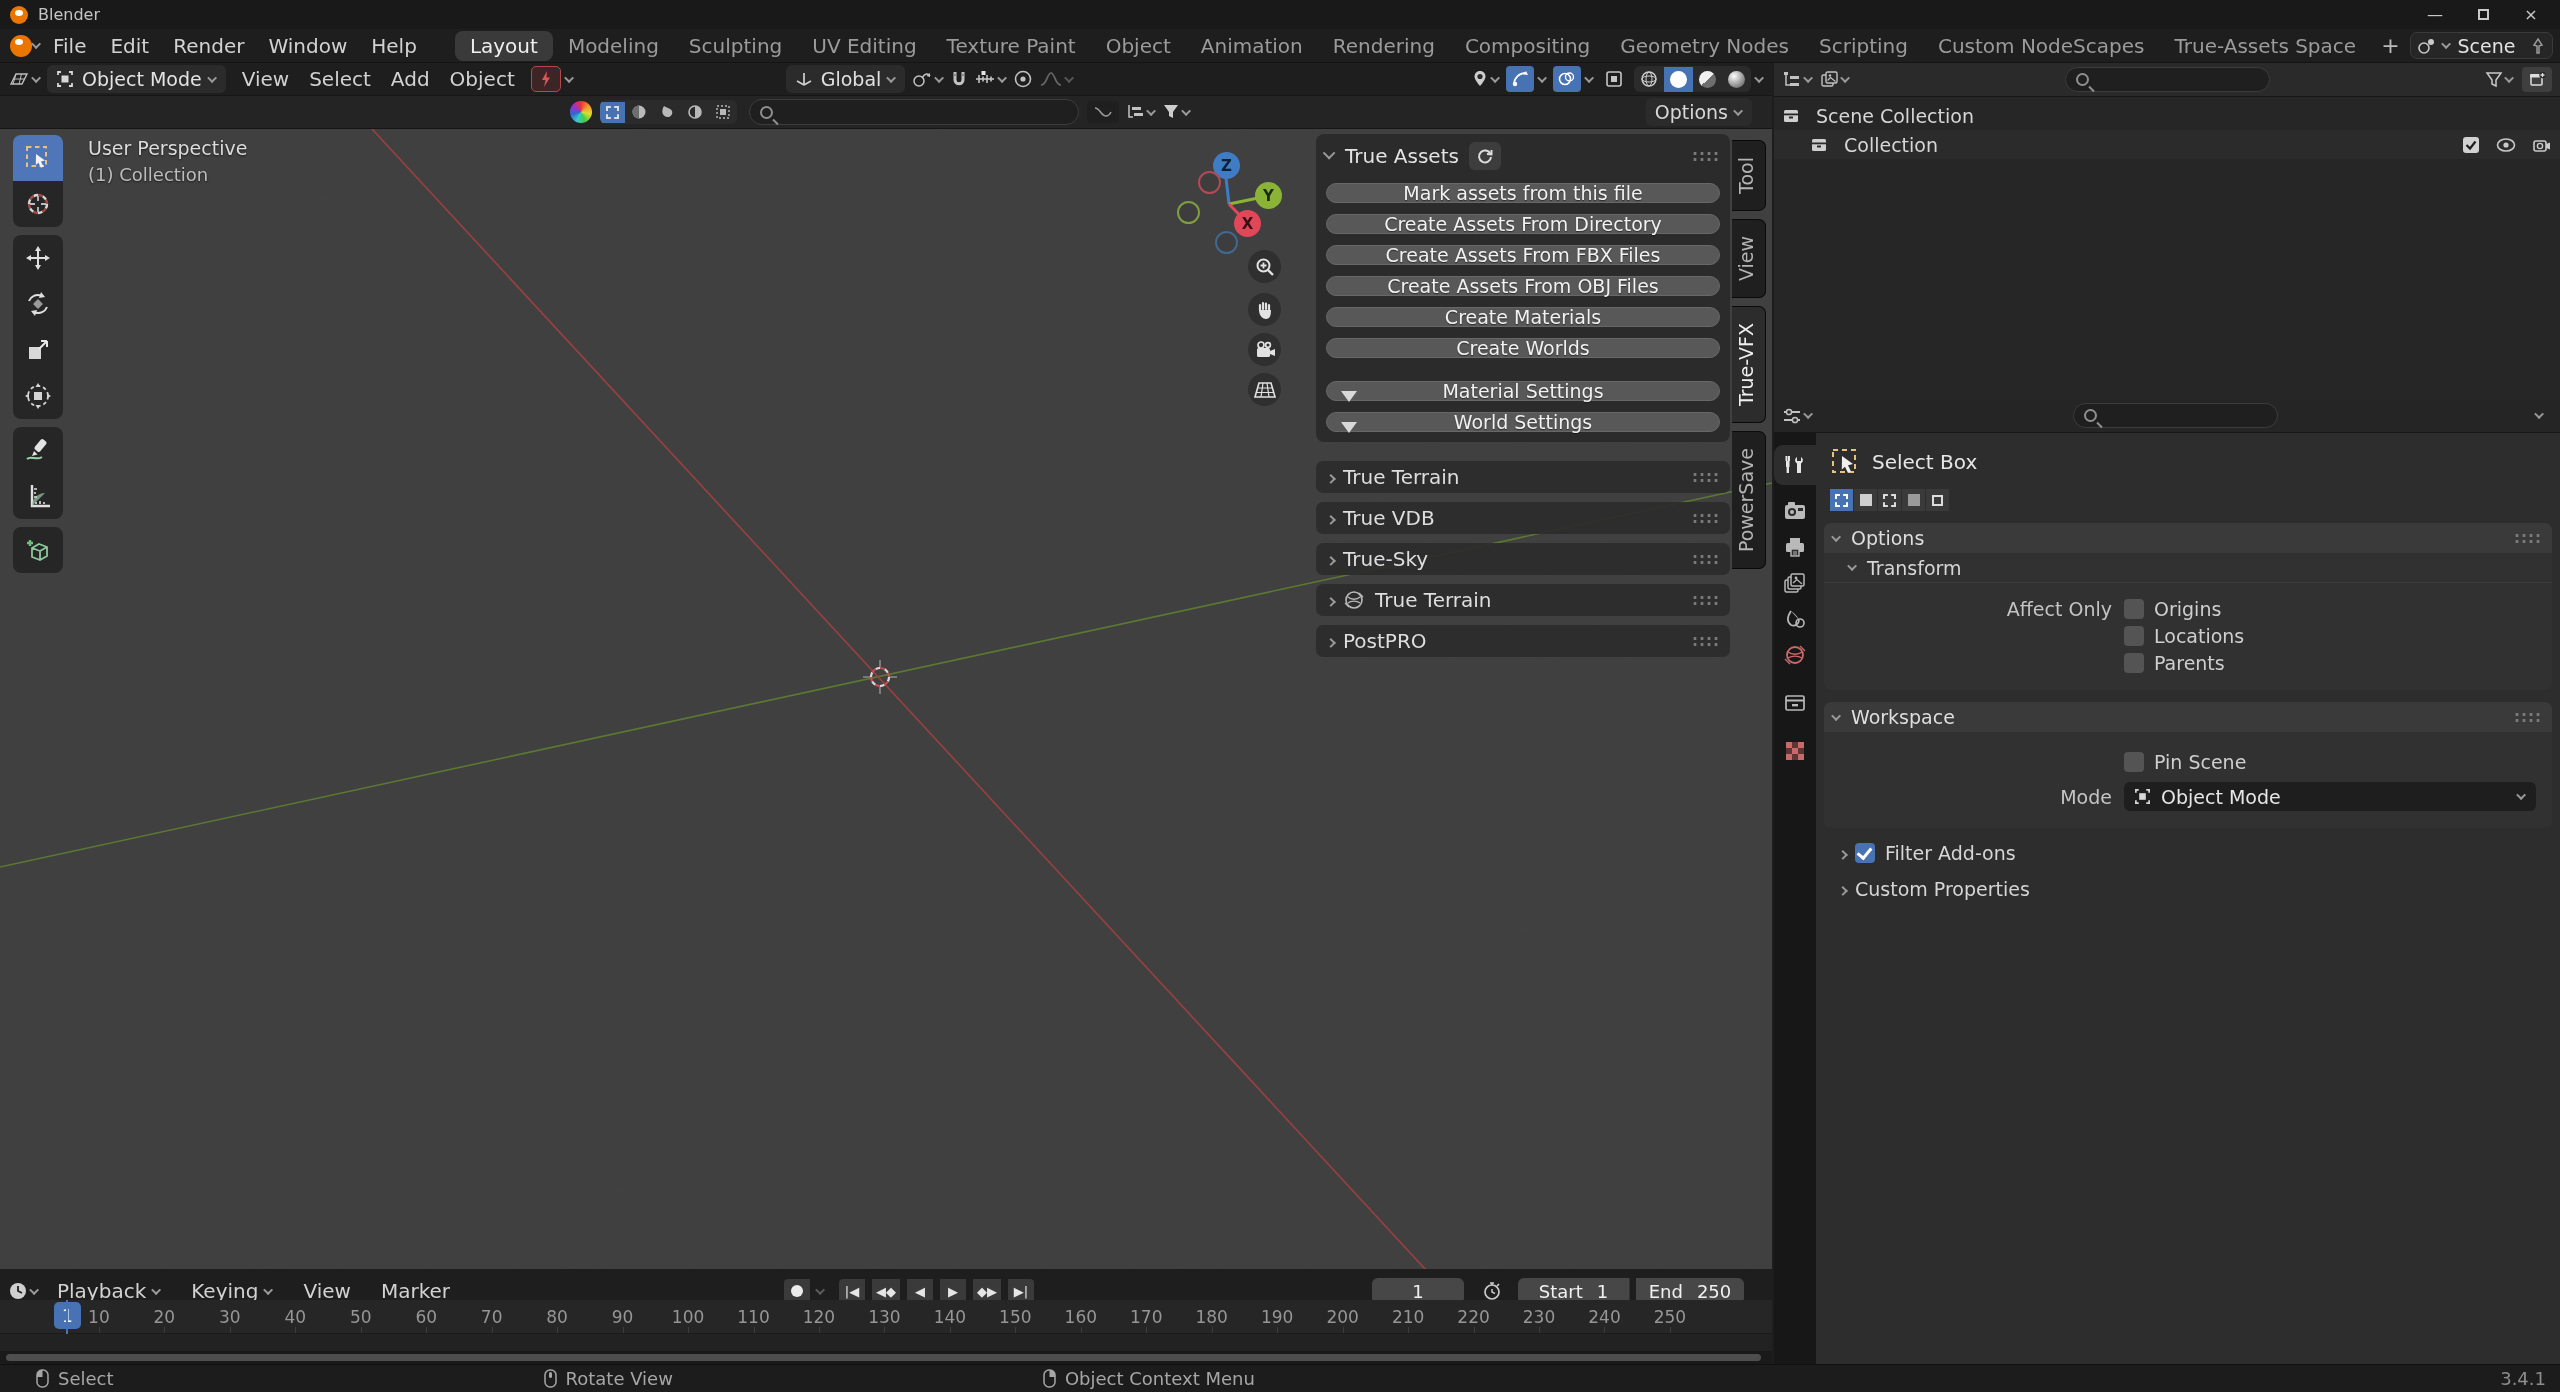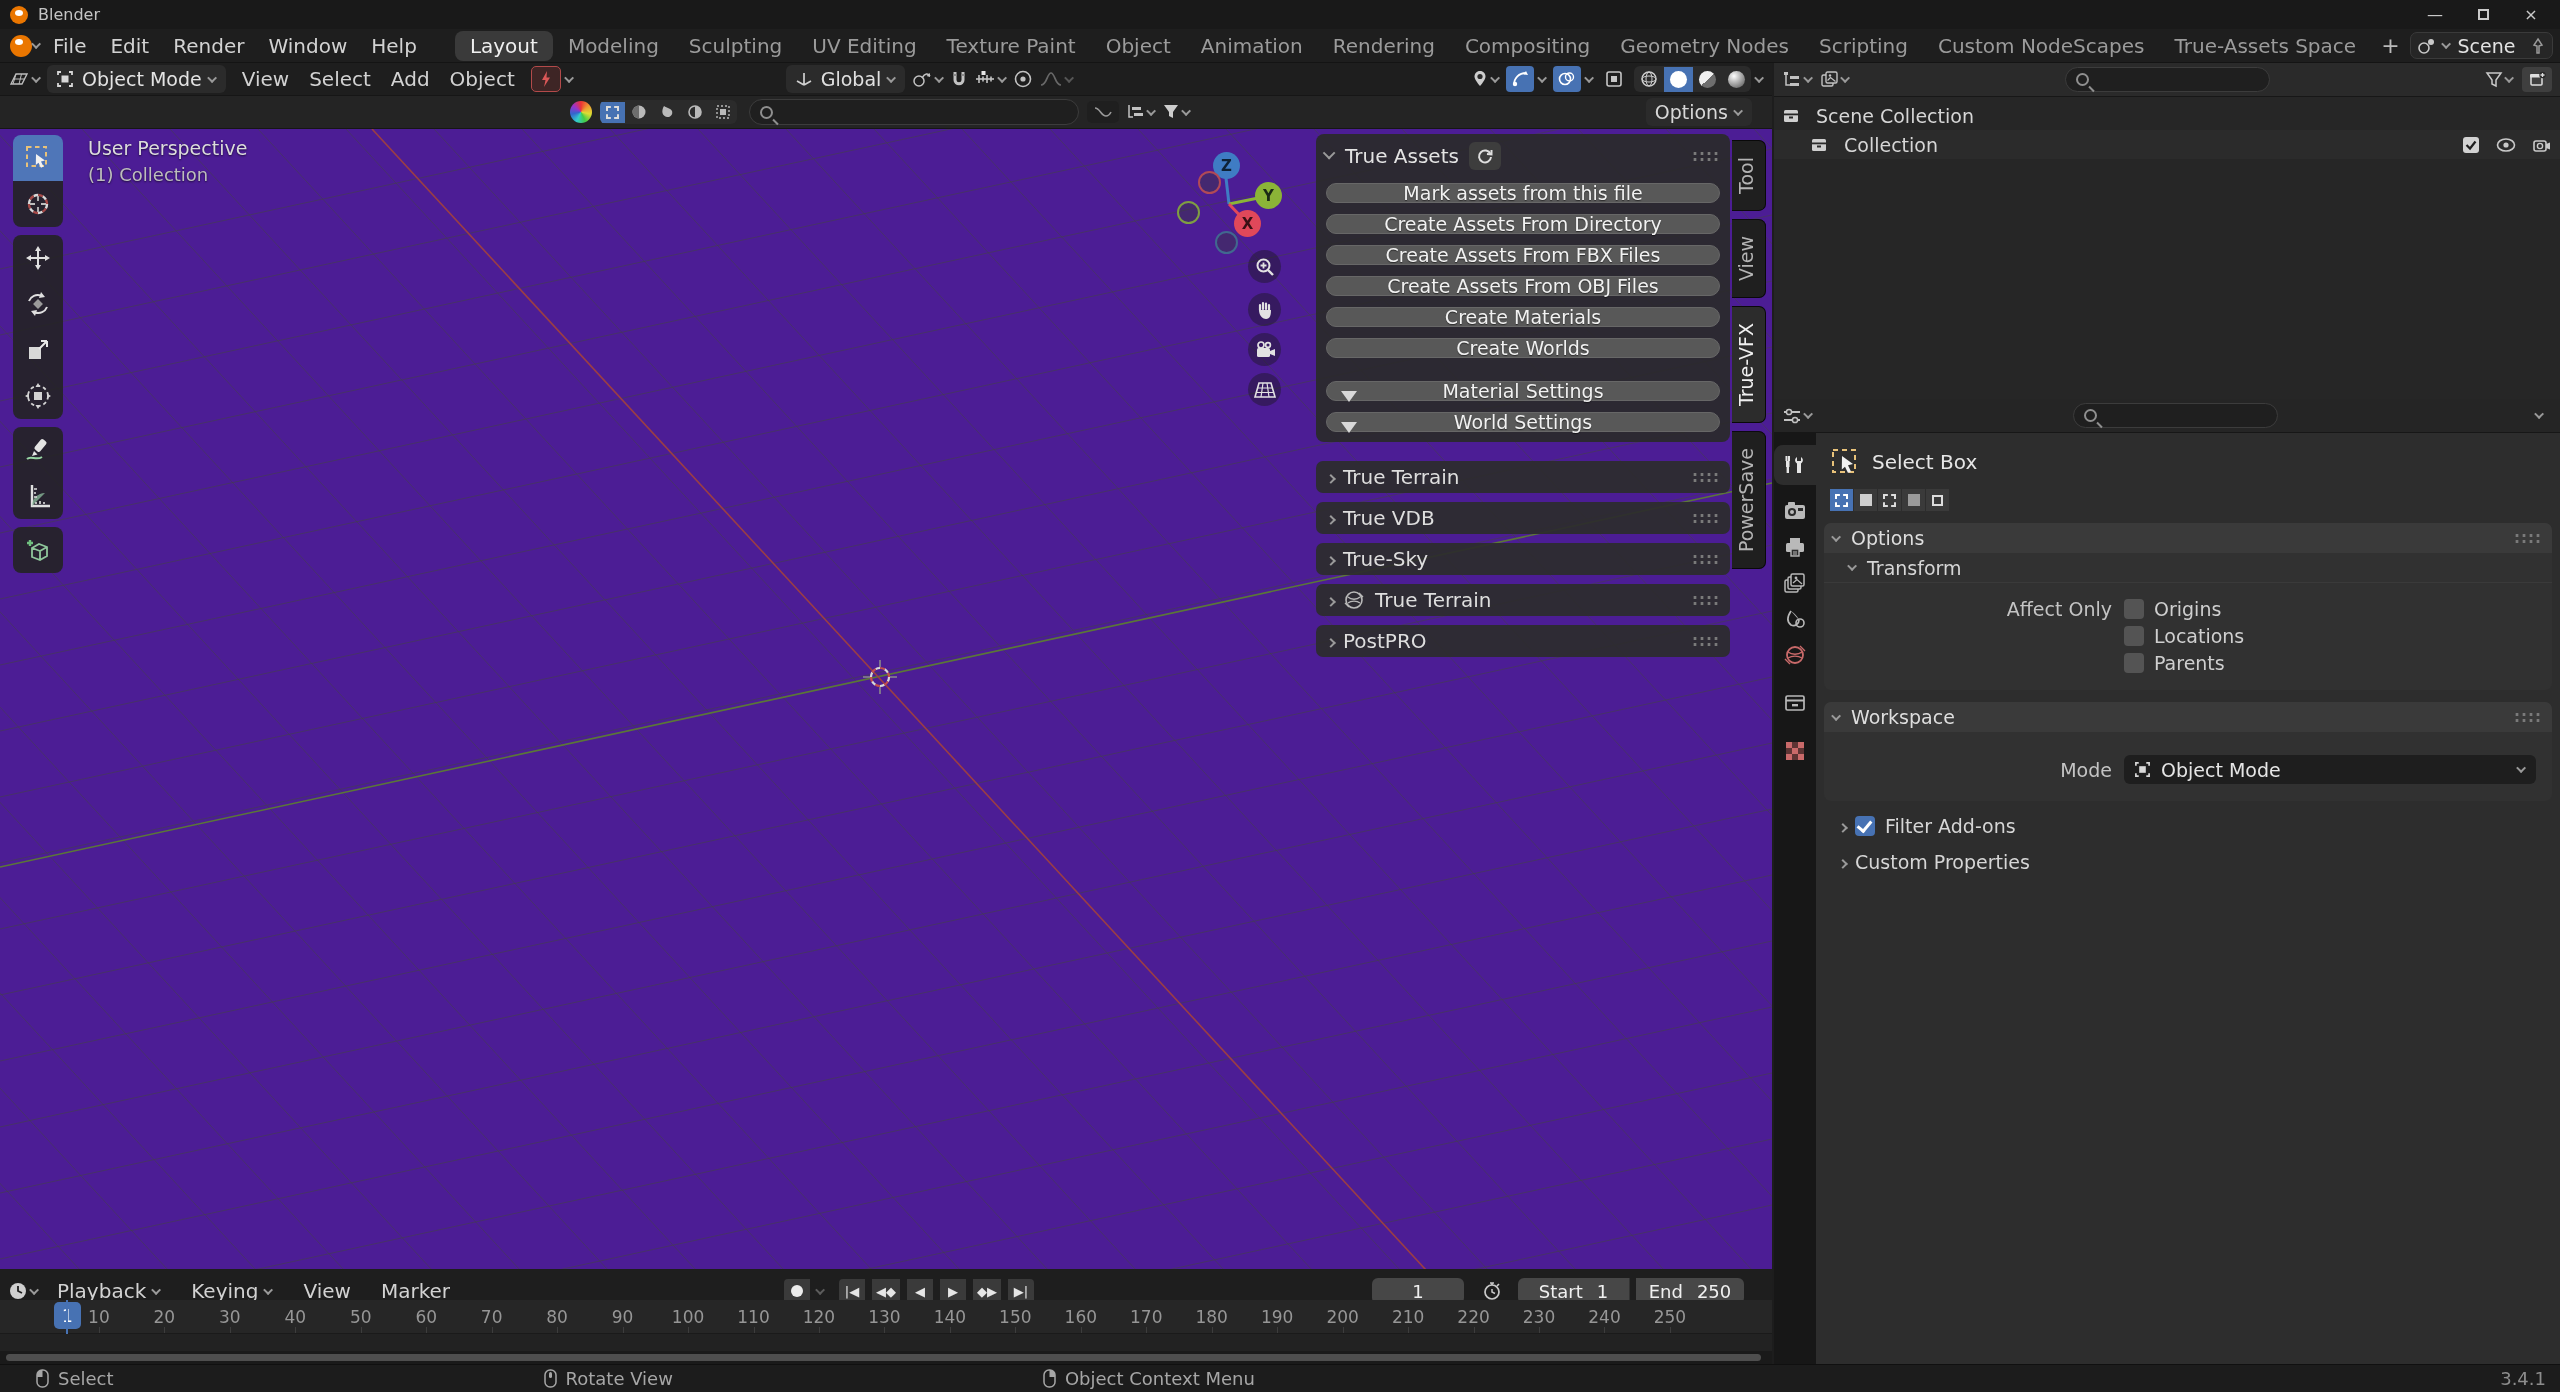--- a/index.html
+++ b/index.html
@@ -65,21 +65,21 @@
   .shade-dot { width:17px; height:17px; border-radius:50%; }
   .seg { display:flex; align-items:center; background:#2b2b2b; border-radius:6px; overflow:hidden; }
   .seg > div { padding:4px 6px; display:flex; align-items:center; justify-content:center; }
   .seg > div.on { background:#4772b3; }
   .rainbow { width:22px; height:22px; border-radius:50%;
         background:conic-gradient(#e33,#e93,#dd3,#4c4,#3cc,#36c,#93c,#e33); }
   .dash-sq { width:13px; height:13px; border:2px dashed #ddd; }
   .fill-sq { width:12px; height:12px; background:#cfcfcf; }
 
   
-  #vp-body { position:absolute; left:0; top:129px; width:1772px; height:1140px; background:#4c1d95; overflow:hidden; }
+  #vp-body { position:absolute; left:0; top:129px; width:1772px; height:1140px; background:#404040; overflow:hidden; }
   #vp-grid { position:absolute; left:0; top:0; }
   #overlay-text { position:absolute; left:88px; top:8px; text-shadow:0 1px 2px rgba(0,0,0,.6); }
   #overlay-text .l1 { font-size:19px; color:#dcdcdc; }
   #overlay-text .l2 { font-size:18px; color:#bdbdbd; margin-top:5px; }
 
   
   #toolbar { position:absolute; left:13px; top:6px; width:50px; display:flex; flex-direction:column; }
   .tool-btn { width:50px; height:46px; background:rgba(36,36,36,.9); display:flex; align-items:center; justify-content:center; }
   .tool-btn.first { border-radius:8px 8px 0 0; }
   .tool-btn.last { border-radius:0 0 8px 8px; }
@@ -899,20 +899,25 @@
           </div>
         </div>
 
         <div class="ppanel">
           <div class="ppanel-h">
             <span class="cv sm"></span>
             <span>Workspace</span>
             <span class="grip" style="margin-left:auto;">::::</span>
           </div>
           <div style="padding:16px 16px 18px 0;">
+            <div class="prow">
+              <span class="lab"></span>
+              <span class="cb"></span>
+              <span style="margin-left:10px;">Pin Scene</span>
+            </div>
             <div class="prow" style="margin-top:8px;">
               <span class="lab">Mode</span>
               <div class="dropdown">
                 <svg width="17" height="17" viewBox="0 0 18 18">
                   <path d="M2 5 L2 2 L5 2 M13 2 L16 2 L16 5 M16 13 L16 16 L13 16 M5 16 L2 16 L2 13" fill="none" stroke="#d8d8d8" stroke-width="1.8"></path>
                   <rect x="5.5" y="5.5" width="7" height="7" fill="#d8d8d8"></rect>
                 </svg>
                 <span style="color:#e6e6e6;">Object Mode</span>
                 <span class="grow"></span>
                 <span class="cv sm"></span>

